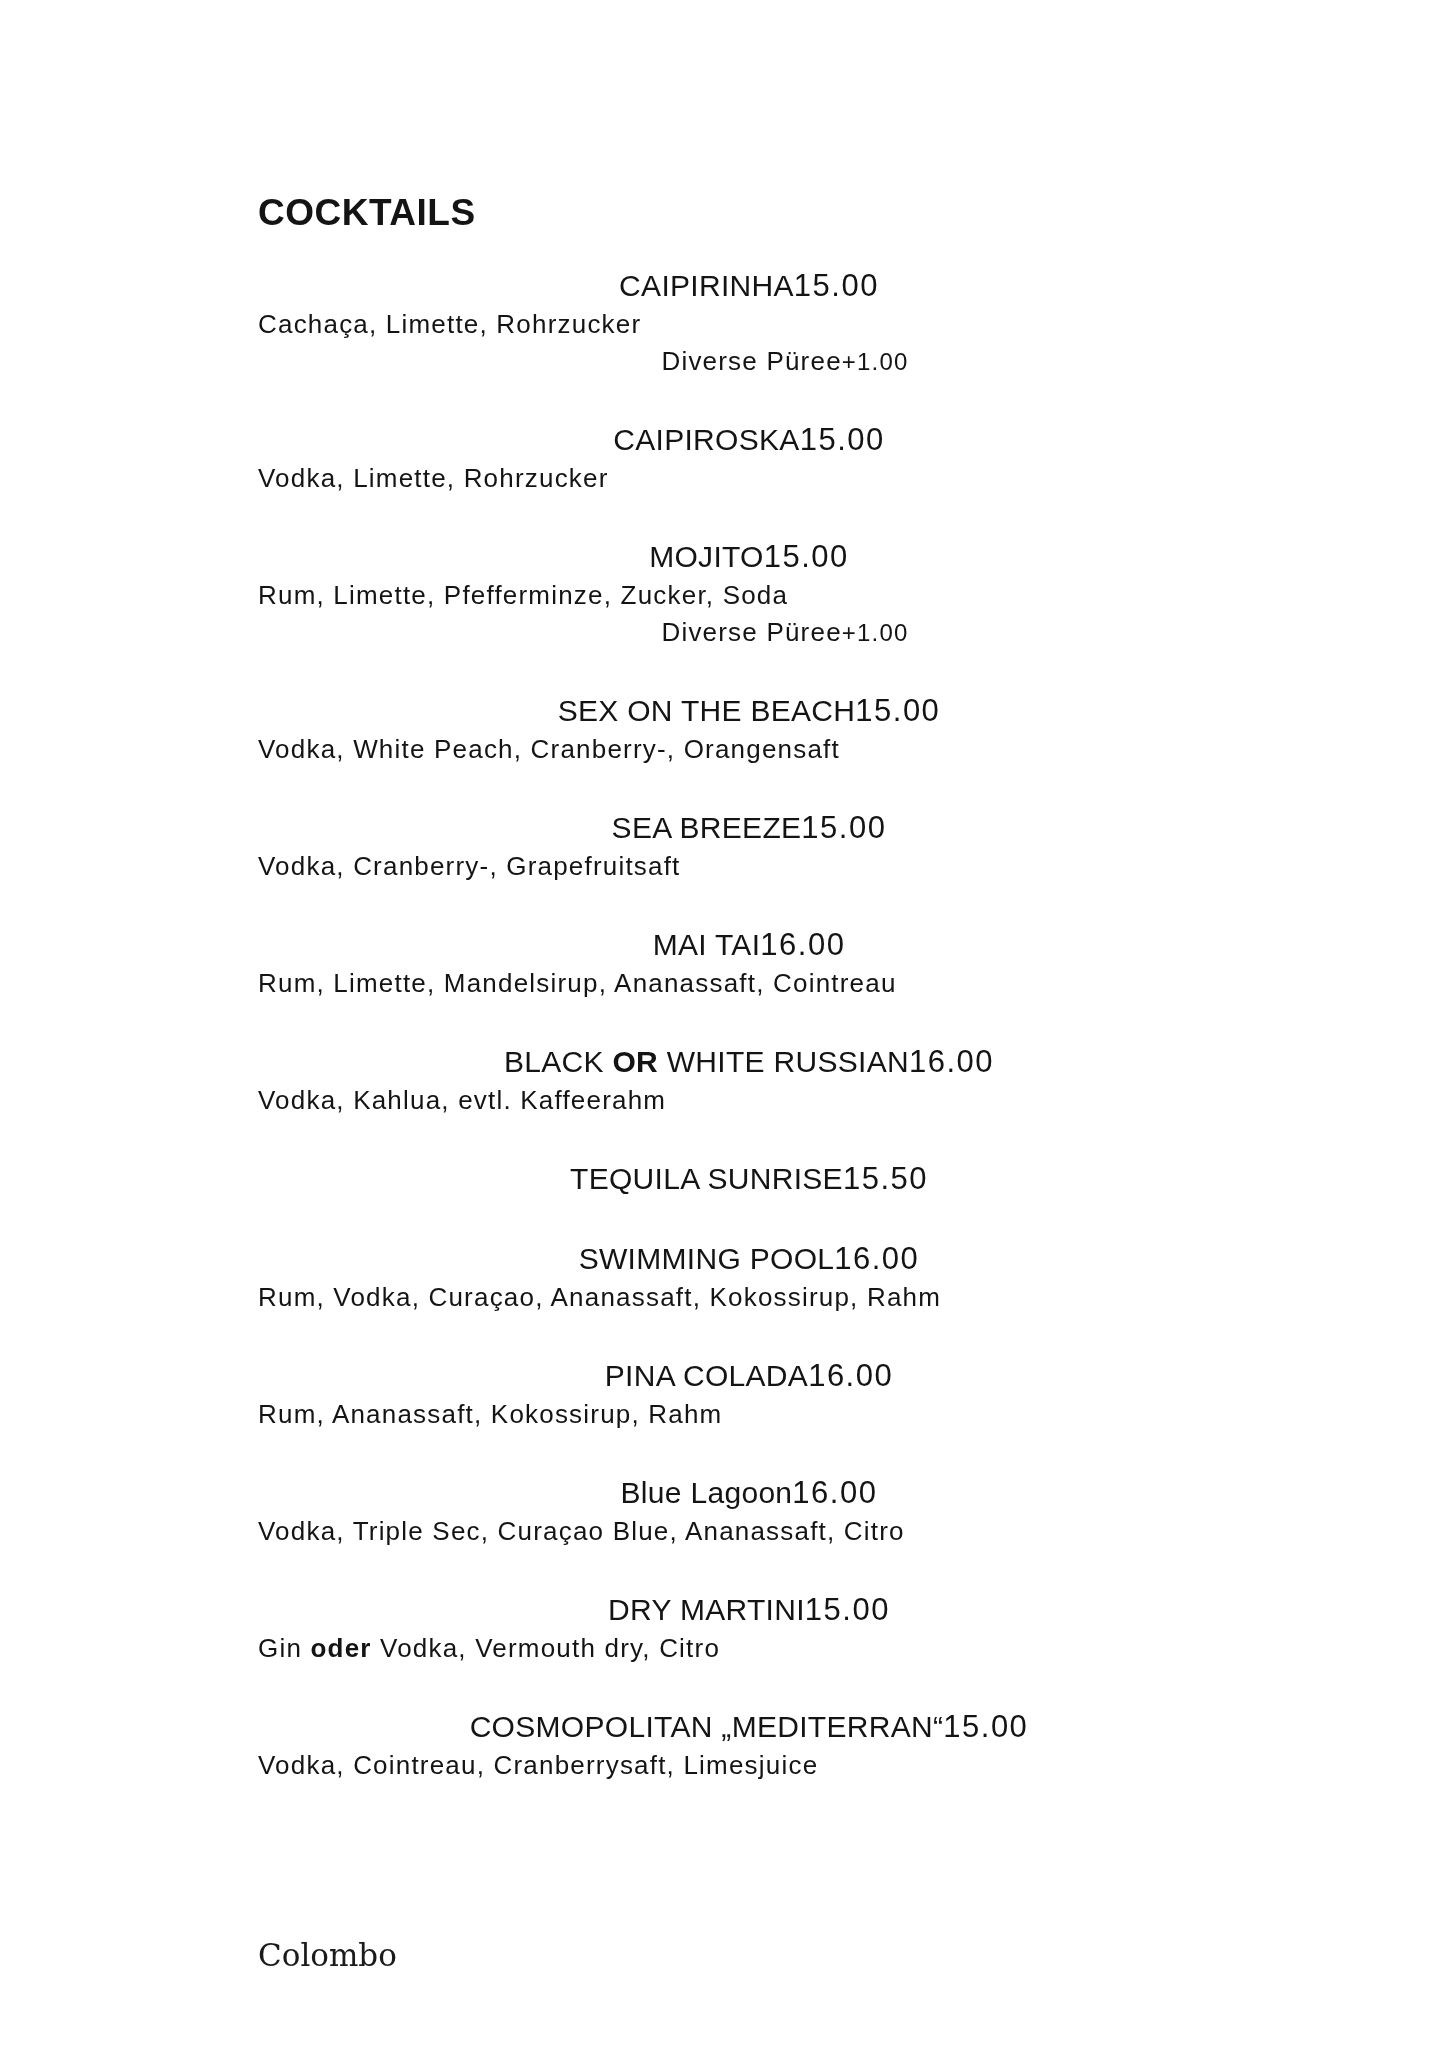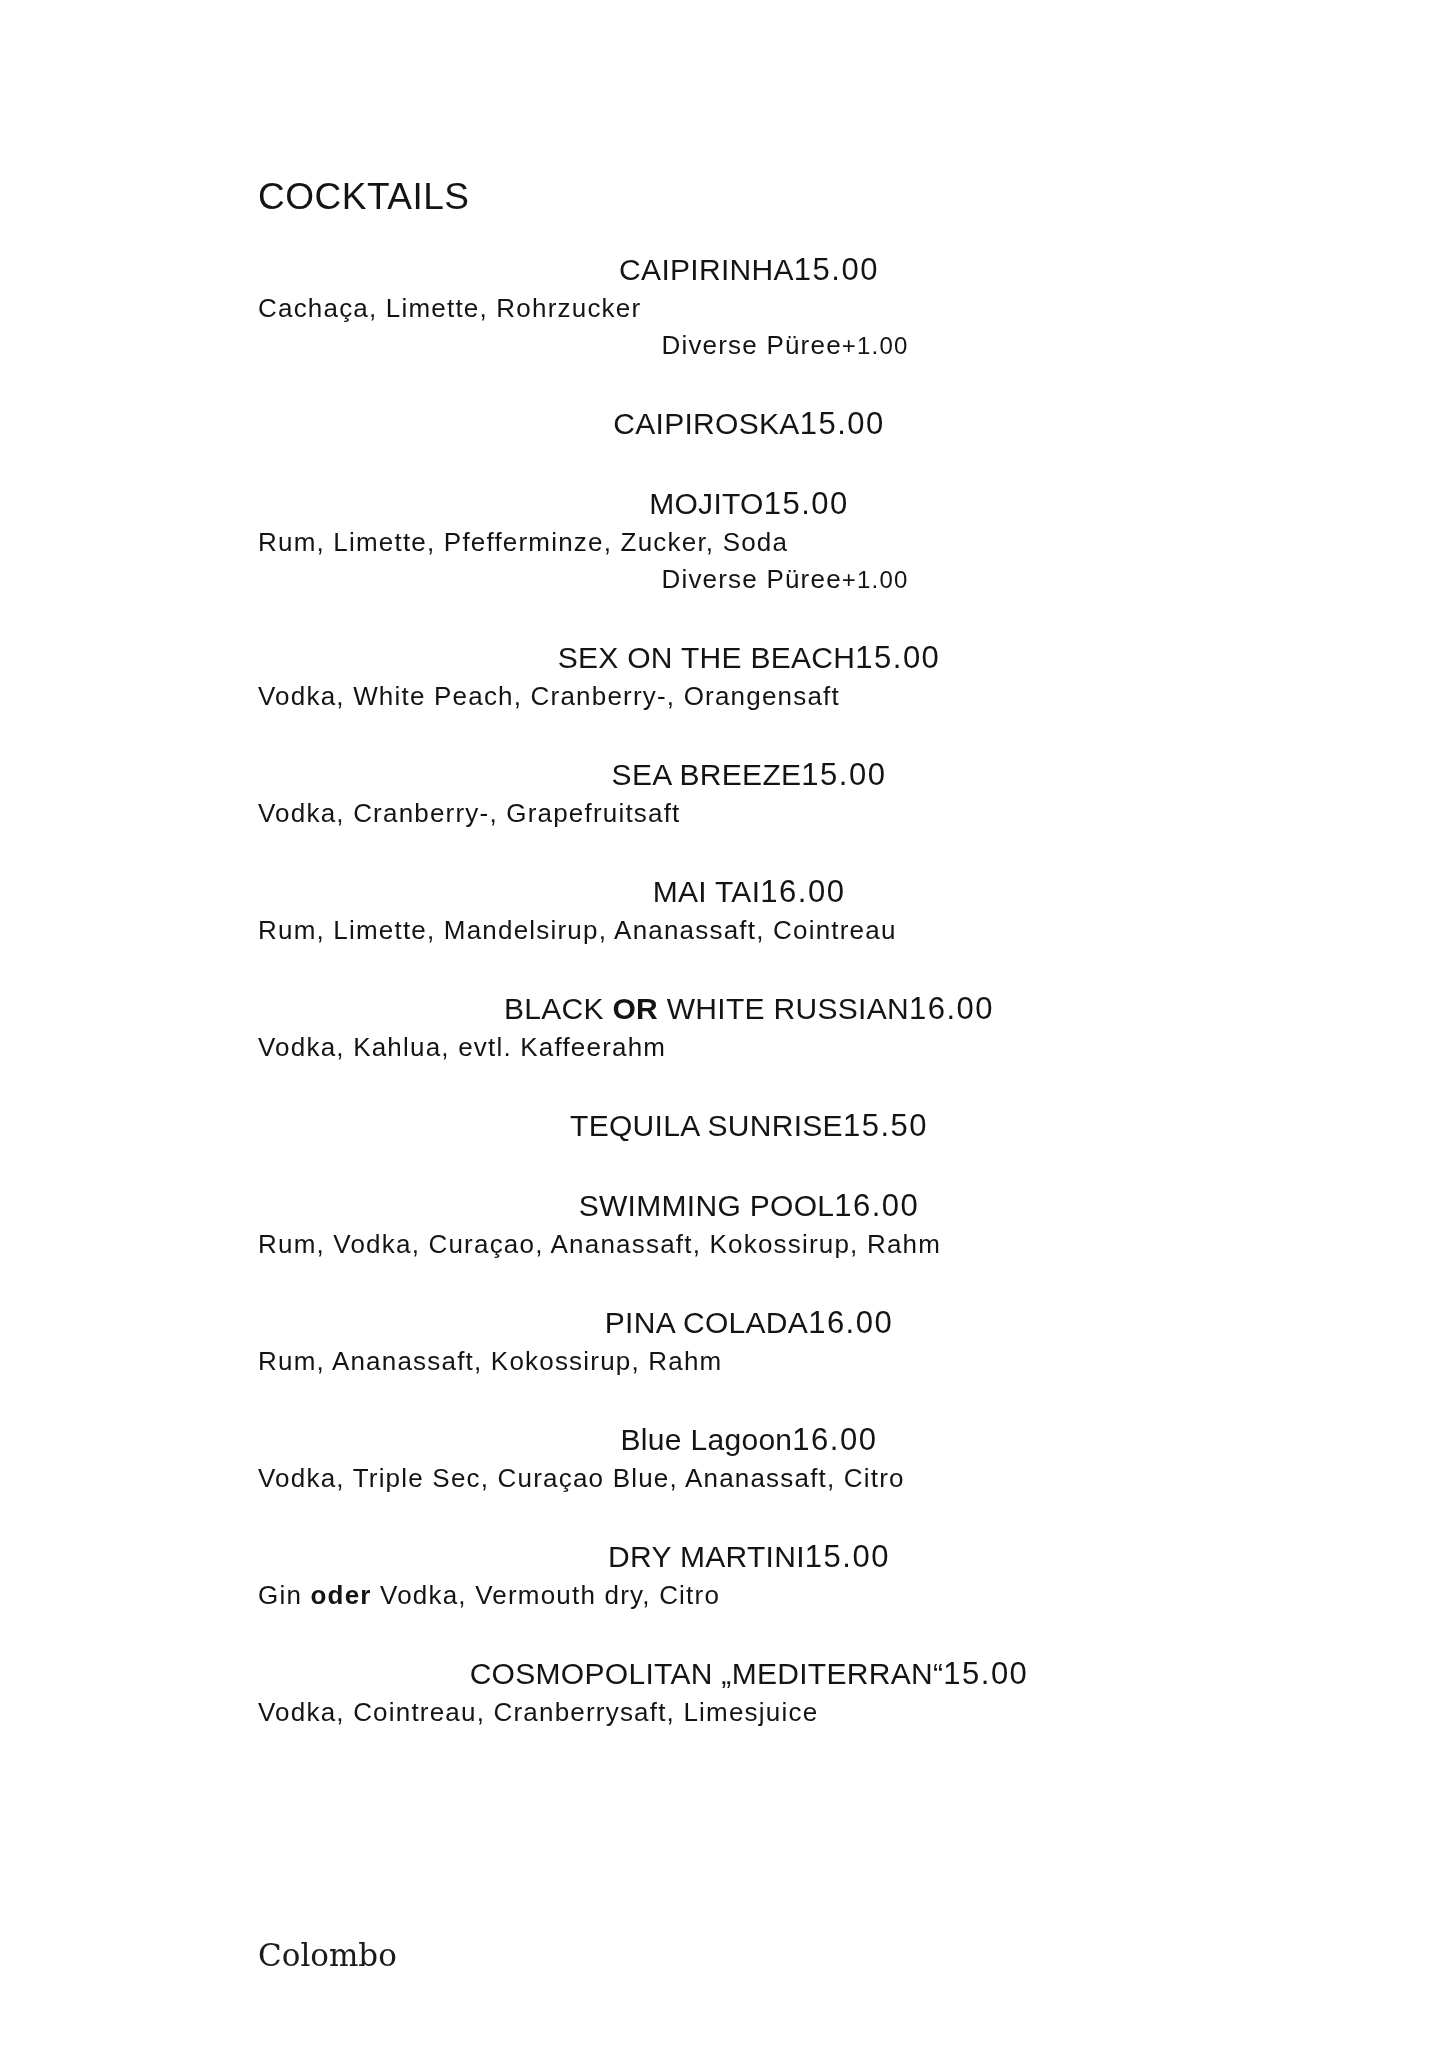--- a/index.html
+++ b/index.html
@@ -12,23 +12,23 @@
     font-family: "Liberation Sans", sans-serif;
     overflow: hidden;
   }
   .content {
     position: absolute;
     left: 258px;
     top: 178px;
     width: 982px; 
   }
   .menu-title {
-    margin: 0 0 34px 0;
+    margin: 16px 0 34px 0;
     font-size: 37px;
-    font-weight: 400;
+    font-weight: 700;
     letter-spacing: 0.5px;
     line-height: 38px;
   }
   .item { margin-bottom: 40px; }
   .item-head {
     display: flex;
     justify-content: center;
     align-items: baseline;
     line-height: 40px;
   }
@@ -90,20 +90,21 @@
       <span class="extra-label">Diverse Püree</span>
       <span class="extra-price">+1.00</span>
     </div>
   </div>
 
   <div class="item">
     <div class="item-head">
       <span class="item-name"><span>CAIPIROSKA</span></span>
       <span class="item-price">15.00</span>
     </div>
+    <div class="item-desc"><span>Vodka, Limette, Rohrzucker</span></div>
 
   </div>
 
   <div class="item">
     <div class="item-head">
       <span class="item-name"><span>MOJITO</span></span>
       <span class="item-price">15.00</span>
     </div>
     <div class="item-desc"><span>Rum, Limette, Pfefferminze, Zucker, Soda</span></div>
     <div class="extra-row">

